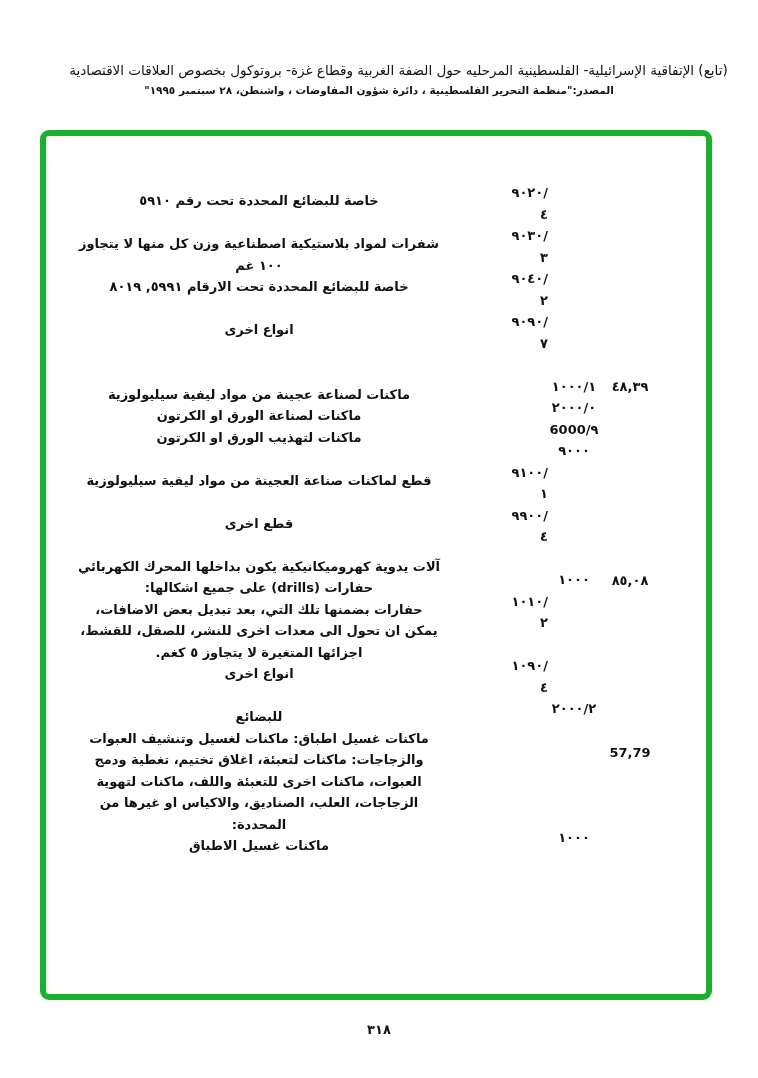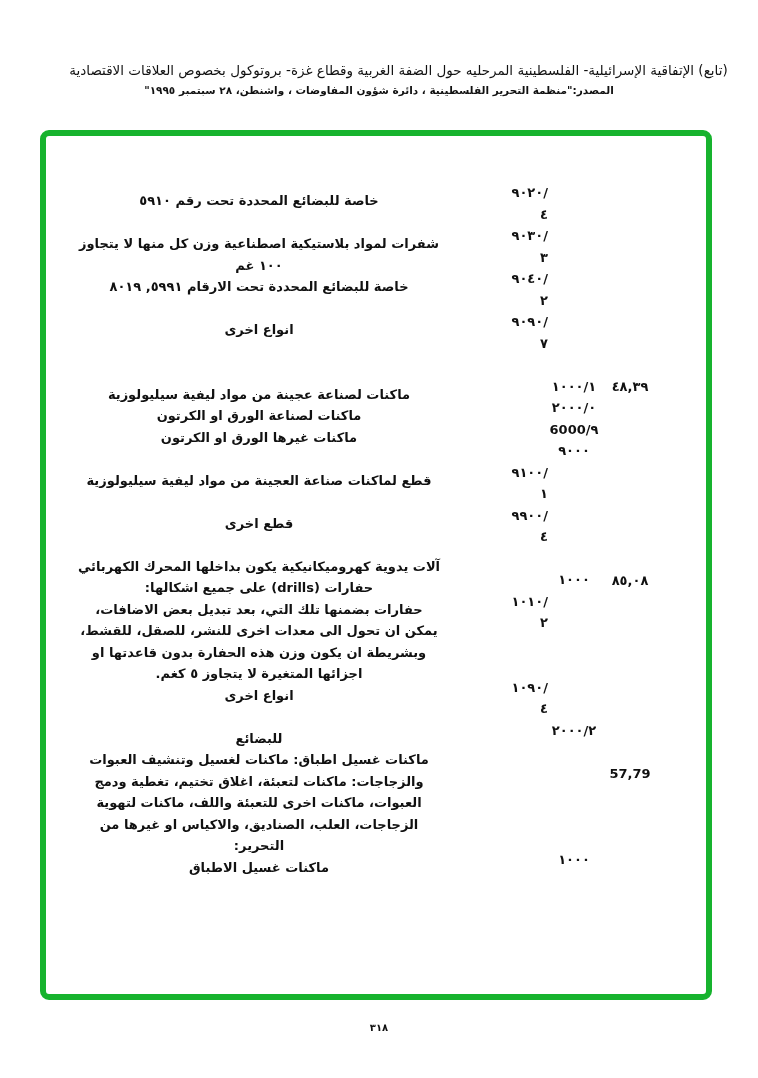--- a/index.html
+++ b/index.html
@@ -15,21 +15,21 @@
     border:6px solid #17b32e;border-radius:9px;background:#fff;
   }
   .tariff-table{padding-top:46px;direction:rtl;}
   .row{display:flex;height:21.5px;align-items:center;padding-right:46px;
        font-size:13px;font-weight:bold;white-space:nowrap;}
   .sec{width:60px;text-align:center;direction:ltr;unicode-bidi:embed;flex:0 0 auto;margin-top:44px;}
   .code-r{width:52px;text-align:center;direction:ltr;unicode-bidi:embed;flex:0 0 auto;}
   .code-l{width:70px;text-align:right;direction:ltr;unicode-bidi:embed;flex:0 0 auto;}
   .desc{flex:1 1 auto;text-align:center;margin-left:18px;margin-right:24px;direction:rtl;margin-top:16px;}
   .page-number{position:absolute;top:1022px;left:0;right:0;text-align:center;
-       font-size:10px;font-weight:bold;}
+       font-size:13px;font-weight:bold;}
 </style>
 </head>
 <body>
 
 <div class="header">
   <div class="title">(تابع) الإتفاقية الإسرائيلية- الفلسطينية المرحليه حول الضفة الغربية وقطاع غزة- بروتوكول بخصوص العلاقات الاقتصادية</div>
   <div class="source">المصدر:"منظمة التحرير الفلسطينية ، دائرة شؤون المفاوضات ، واشنطن، ٢٨ سبتمبر ١٩٩٥"</div>
 </div>
 
 <div class="green-box">
@@ -97,21 +97,21 @@
     <div class="row">
         <span class="sec"></span>
         <span class="code-r">٢٠٠٠/٠</span>
         <span class="code-l"></span>
         <span class="desc">ماكنات لصناعة الورق او الكرتون</span>
       </div>
     <div class="row">
         <span class="sec"></span>
         <span class="code-r">6000/٩</span>
         <span class="code-l"></span>
-        <span class="desc">ماكنات غيرها الورق او الكرتون</span>
+        <span class="desc">ماكنات لتهذيب الورق او الكرتون</span>
       </div>
     <div class="row">
         <span class="sec"></span>
         <span class="code-r">٩٠٠٠</span>
         <span class="code-l"></span>
       </div>
     <div class="row">
         <span class="sec"></span>
         <span class="code-r"></span>
         <span class="code-l">٩١٠٠/</span>
@@ -156,26 +156,20 @@
     <div class="row">
         <span class="sec"></span>
         <span class="code-r"></span>
         <span class="code-l">٢</span>
         <span class="desc">يمكن ان تحول الى معدات اخرى للنشر، للصقل، للقشط،</span>
       </div>
     <div class="row">
         <span class="sec"></span>
         <span class="code-r"></span>
         <span class="code-l"></span>
-        <span class="desc">وبشريطة ان يكون وزن هذه الحفارة بدون قاعدتها او</span>
-      </div>
-    <div class="row">
-        <span class="sec"></span>
-        <span class="code-r"></span>
-        <span class="code-l"></span>
         <span class="desc">اجزائها المتغيرة لا يتجاوز ٥ كغم.</span>
       </div>
     <div class="row">
         <span class="sec"></span>
         <span class="code-r"></span>
         <span class="code-l">١٠٩٠/</span>
         <span class="desc">انواع اخرى</span>
       </div>
     <div class="row">
         <span class="sec"></span>
@@ -210,21 +204,21 @@
     <div class="row">
         <span class="sec"></span>
         <span class="code-r"></span>
         <span class="code-l"></span>
         <span class="desc">الزجاجات، العلب، الصناديق، والاكياس او غيرها من</span>
       </div>
     <div class="row">
         <span class="sec"></span>
         <span class="code-r"></span>
         <span class="code-l"></span>
-        <span class="desc">التحرير:</span>
+        <span class="desc">المحددة:</span>
       </div>
     <div class="row">
         <span class="sec"></span>
         <span class="code-r">١٠٠٠</span>
         <span class="code-l"></span>
         <span class="desc">ماكنات غسيل الاطباق</span>
       </div>
   </div>
 </div>
 

